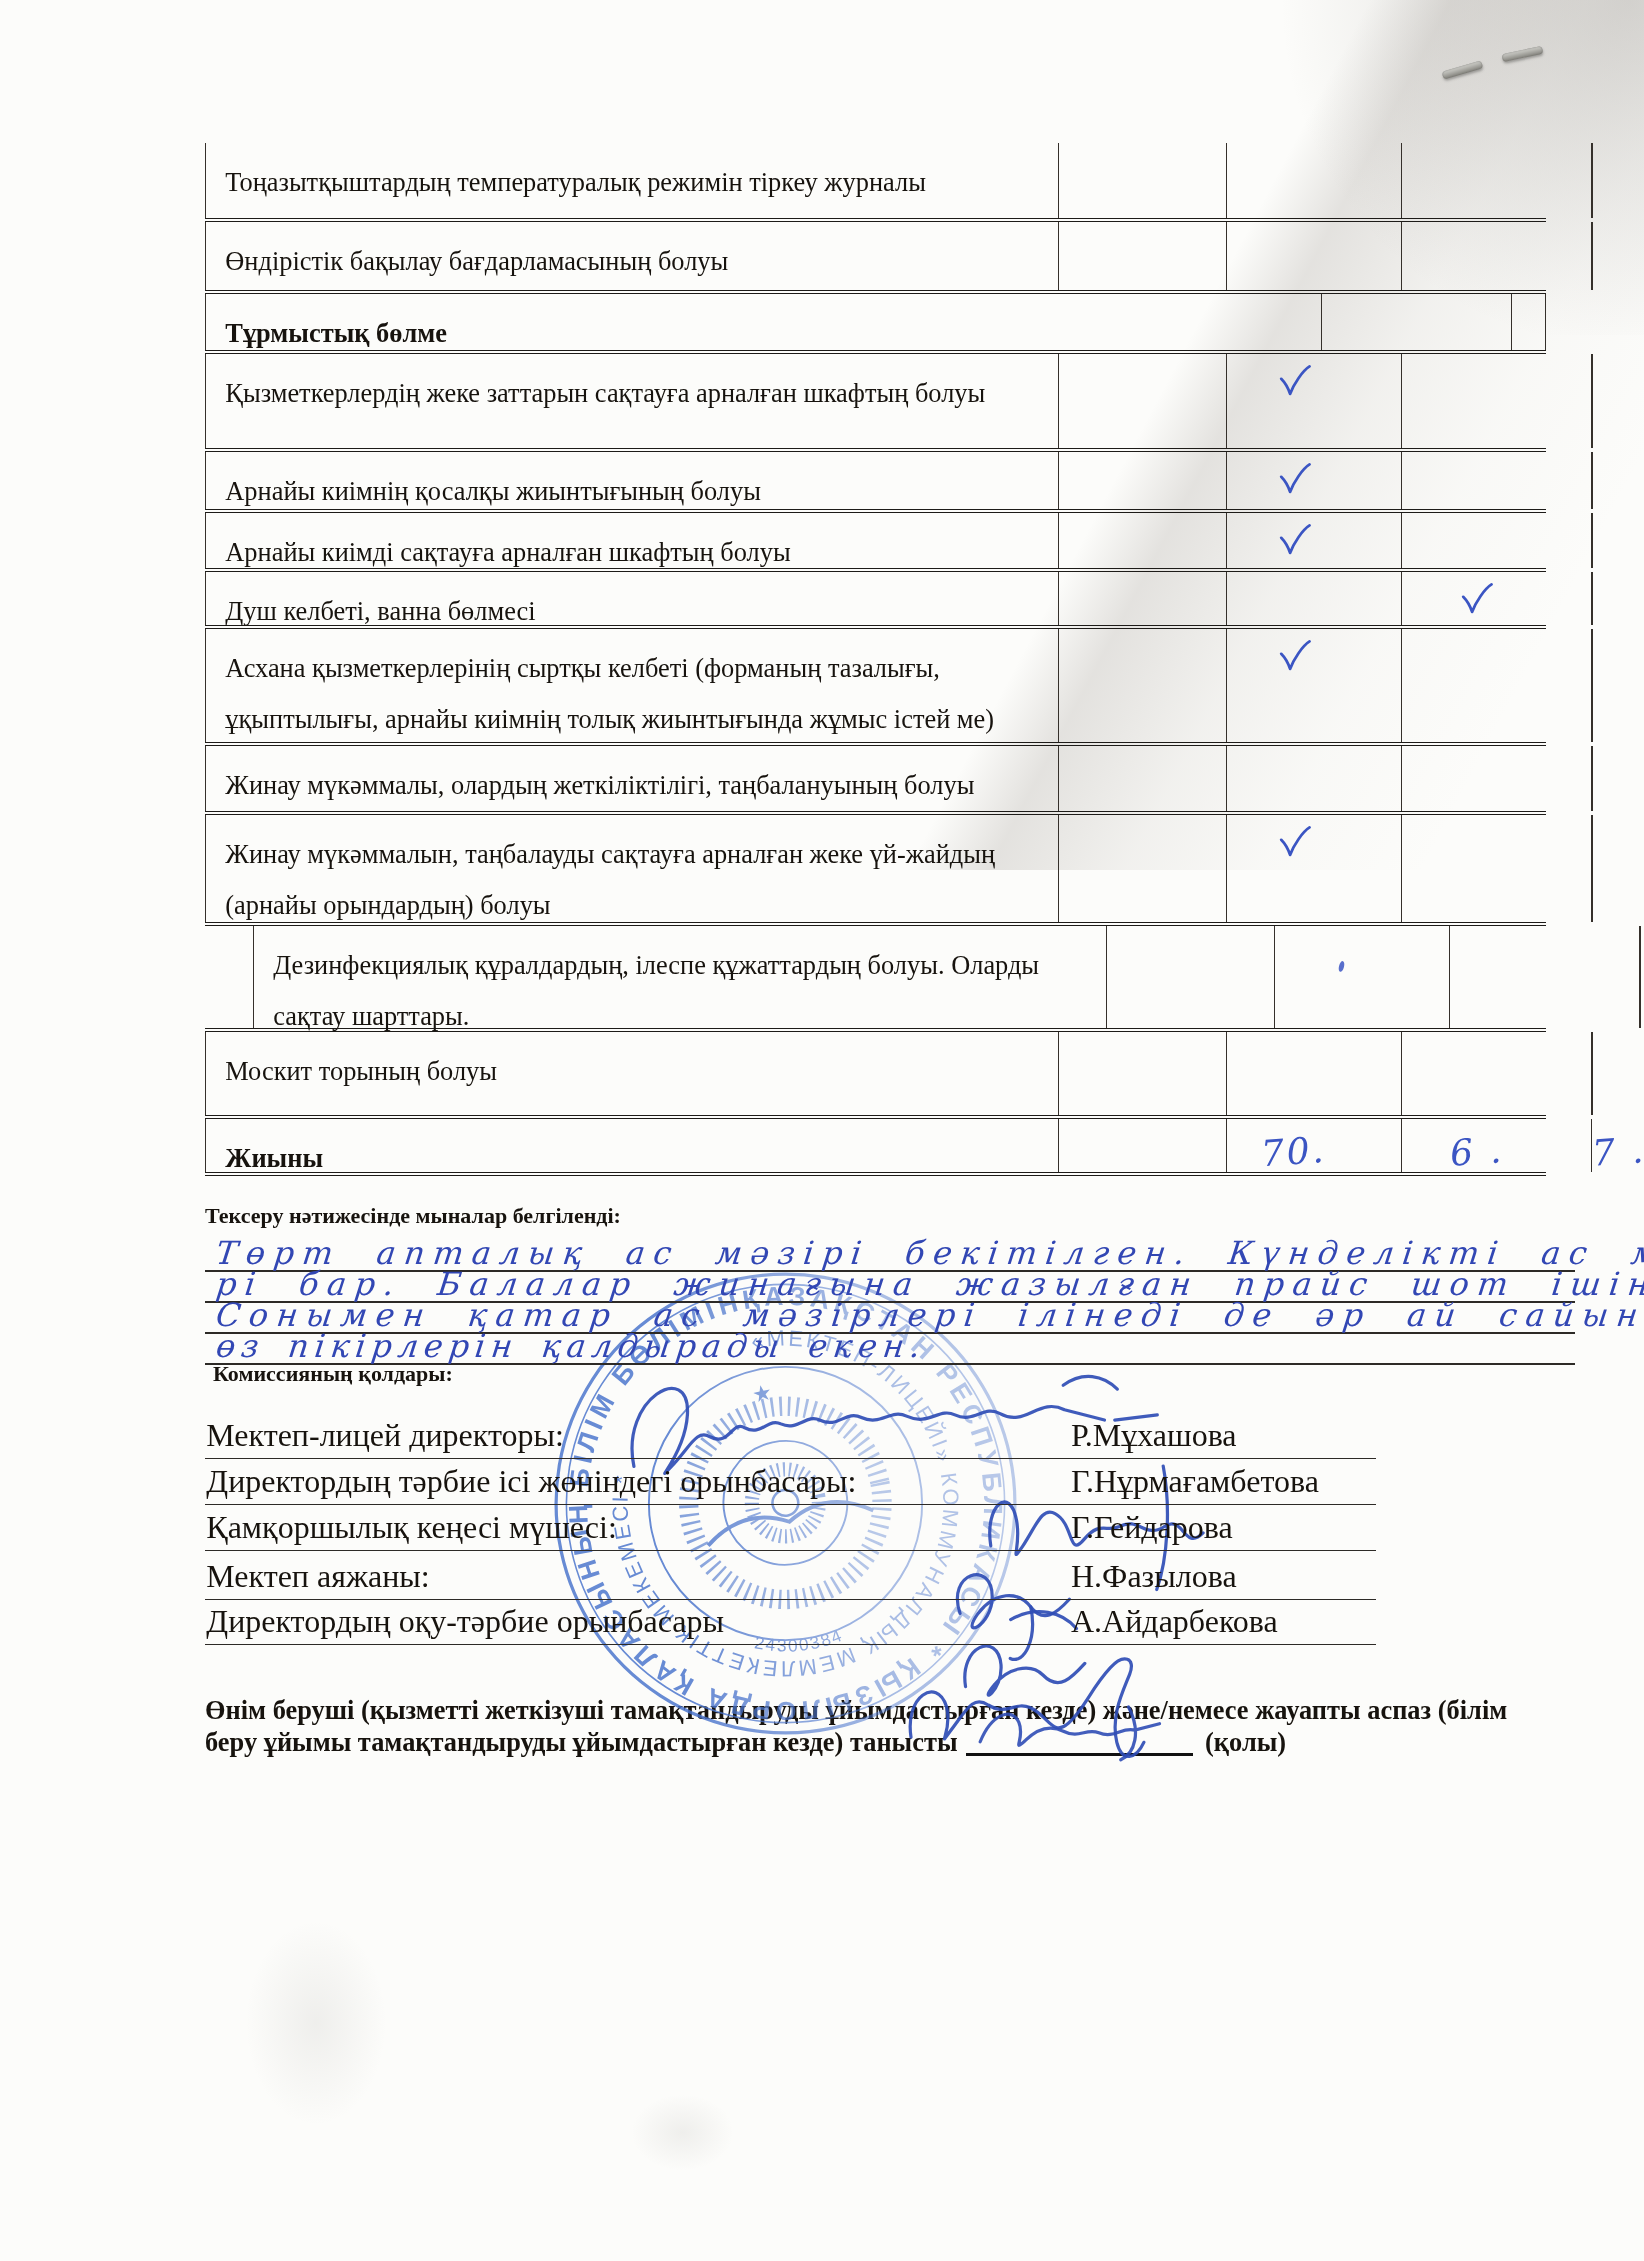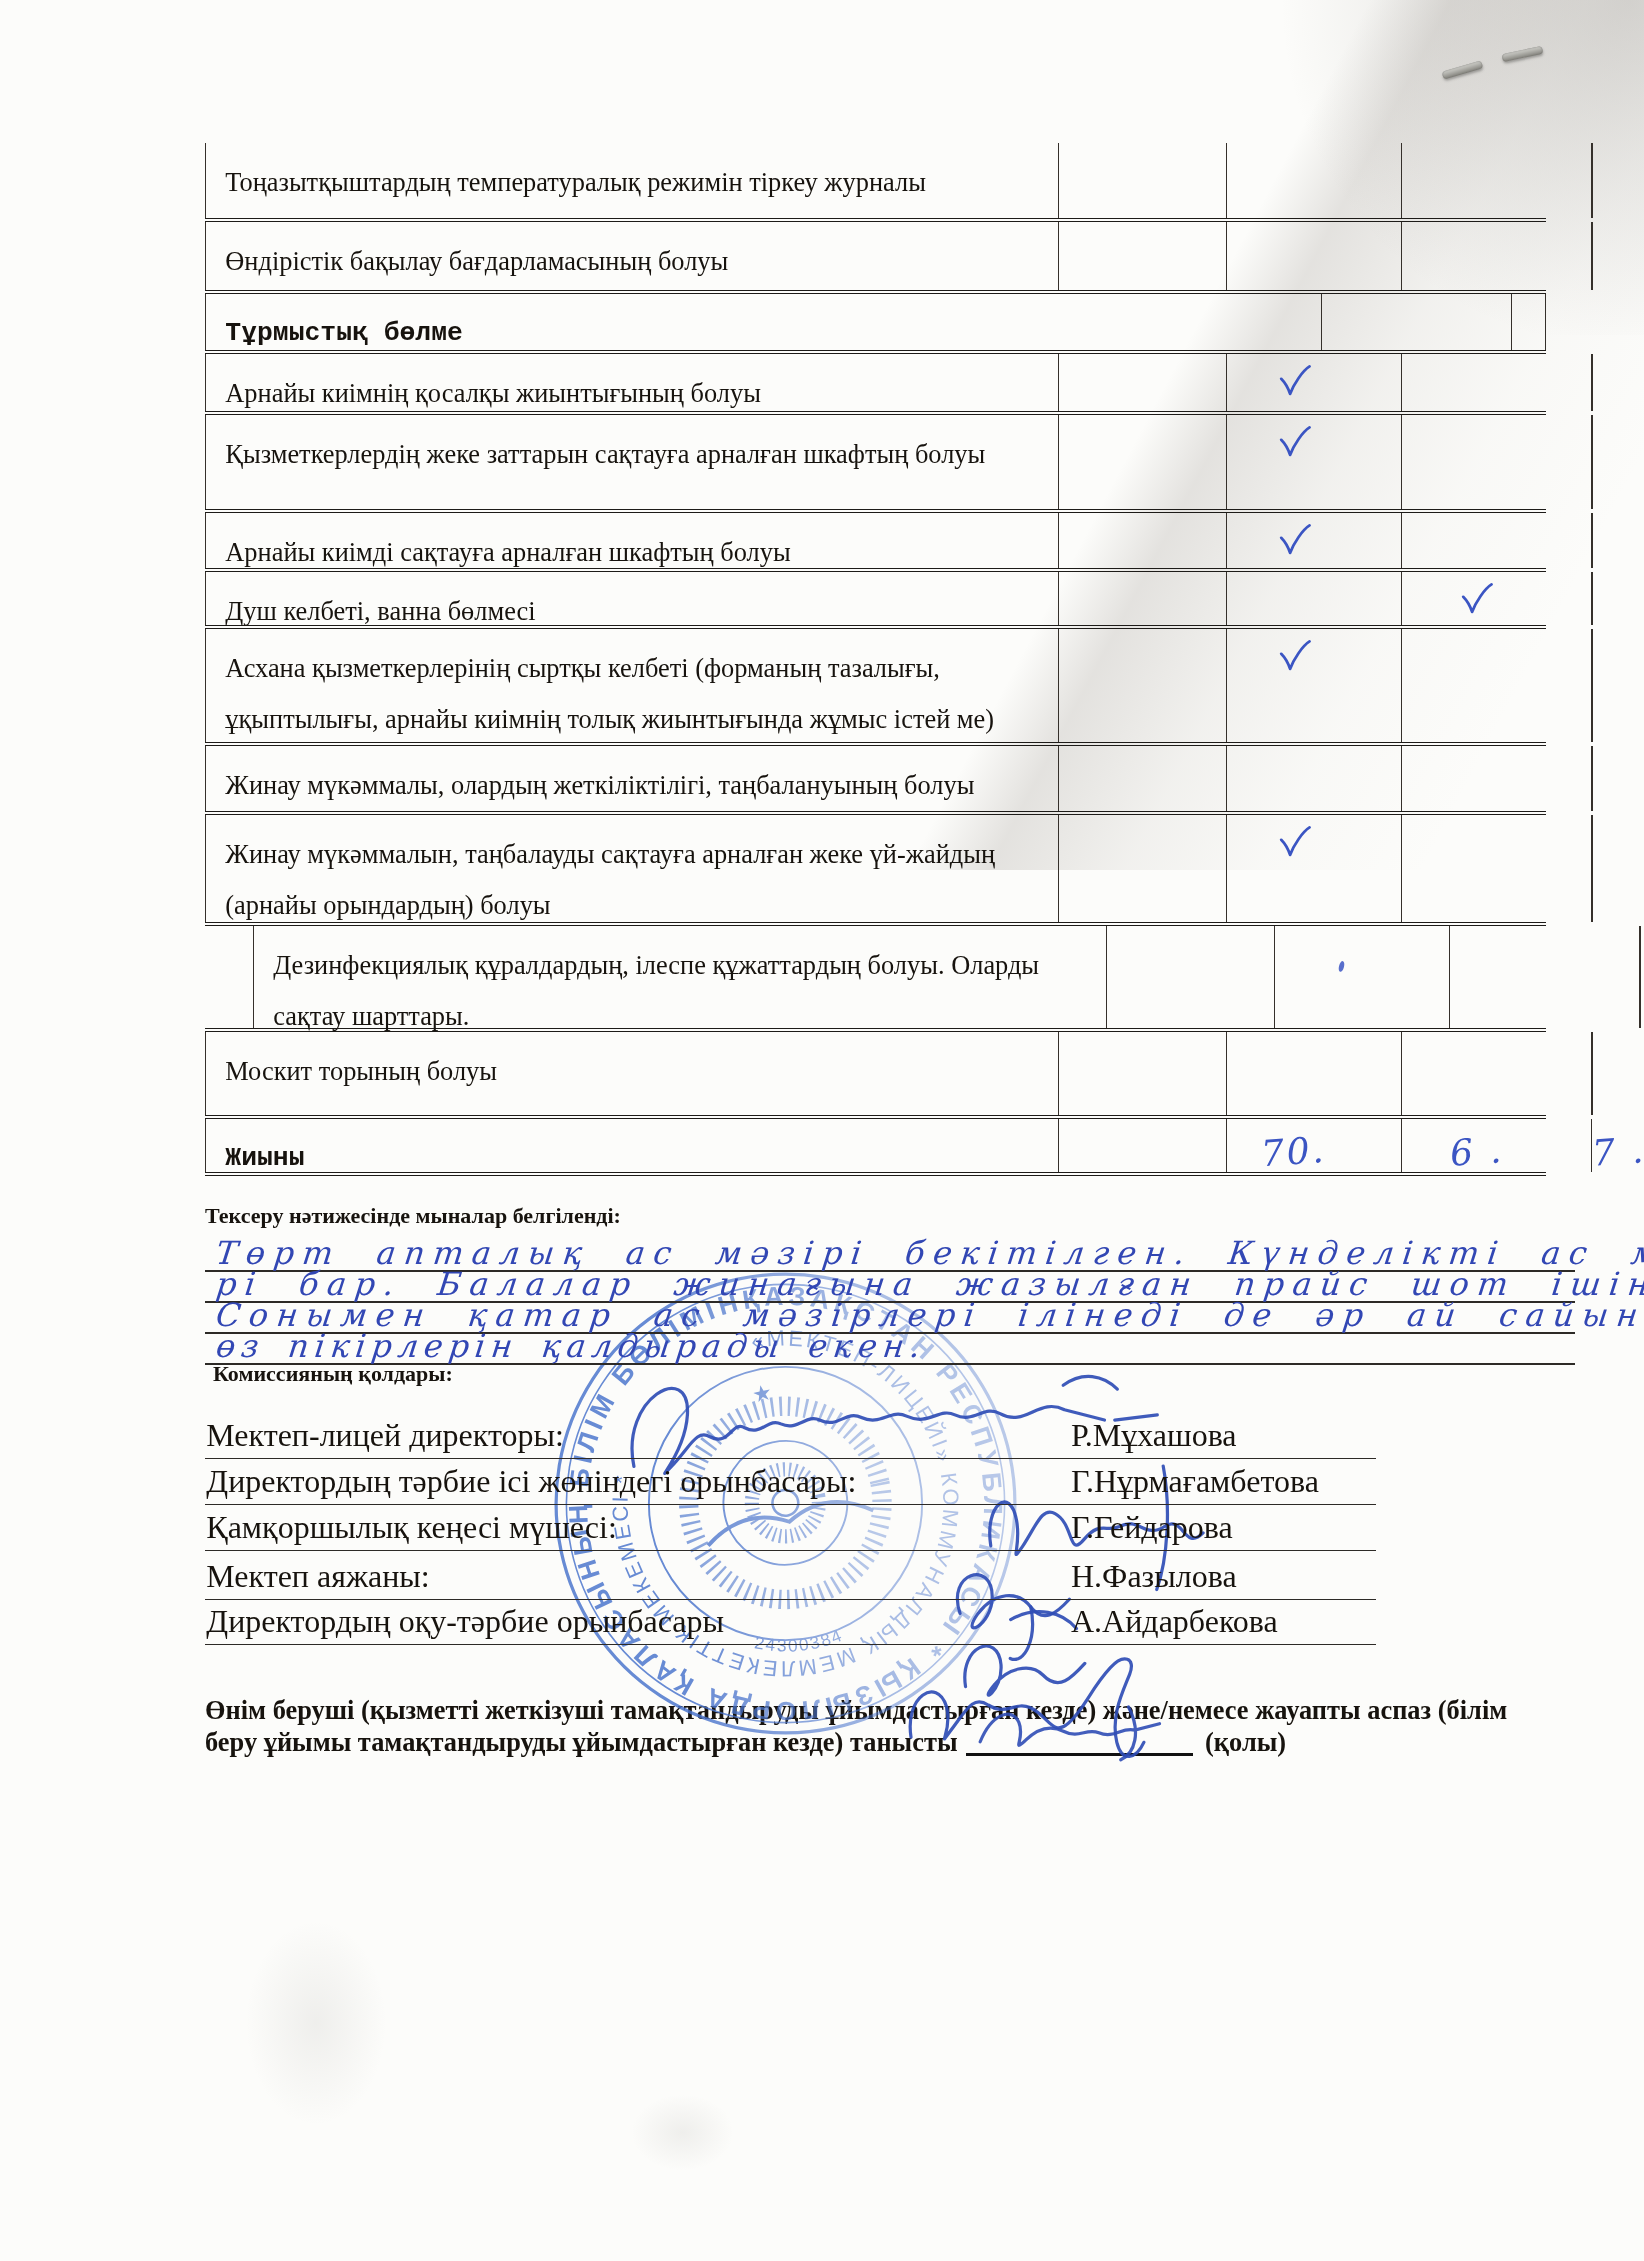--- a/index.html
+++ b/index.html
@@ -30,21 +30,21 @@
   .tbl{position:absolute;left:205px;top:143px;width:1341px;border-bottom:0;}
   .t-row{display:flex;border-bottom:4.5px double #1d1b18;box-sizing:border-box;gap:40px;}
   .t-cell{box-sizing:border-box;border-left:1.9px solid #35302b;}
   .t-cell:last-child{border-right:1.9px solid #35302b;}
   .t-label{width:813px;flex:none;padding:14px 18px 0 19.3px;font-size:26.4px;line-height:1.92;}
   .t-merged{width:1076px;}
   .c0{width:128px;flex:none;}
   .c1{width:135px;flex:none;}
   .c2{width:150px;flex:none;}
   .c3{flex:1;}
-  .t-bold .t-label{font-weight:bold;font-family:Liberation Mono, monospace;}
+  .t-bold .t-label{font-weight:bold;}
   .t-mark{display:flex;justify-content:center;align-items:flex-start;padding-top:7.7px;}
   .chk{width:39px;height:39px;fill:none;stroke:var(--ink);stroke-width:3.1;stroke-linecap:round;stroke-linejoin:round;}
   .ink-dot{display:block;width:5.2px;height:11px;border-radius:50%;background:var(--ink);opacity:.85;transform:rotate(14deg);margin-top:27px;}
   .ink-num{font-family:"DejaVu Serif",serif;font-style:italic;font-size:36px;color:var(--ink);
     transform:rotate(-4deg);letter-spacing:2.6px;margin-top:3.9px;white-space:pre;}
 
   .heading{position:absolute;font-weight:bold;font-size:22px;white-space:nowrap;}
   .h-result{left:205px;top:1203px;}
   .h-commission{left:213px;top:1361px;}
 
@@ -103,33 +103,33 @@
         <div class="t-cell t-mark c0"></div>
         <div class="t-cell t-mark c1"></div>
         <div class="t-cell t-mark c2"></div>
         <div class="t-cell t-mark c3"></div>
       </div>
       <div class="t-row t-bold" style="height: 60px;">
         <div class="t-cell t-label t-merged">Тұрмыстық бөлме</div>
         <div class="t-cell t-mark c2"></div>
         <div class="t-cell t-mark c3"></div>
       </div>
+      <div class="t-row" style="height: 98px;">
+        <div class="t-cell t-label">Қызметкерлердің жеке заттарын сақтауға арналған шкафтың болуы</div>
+        <div class="t-cell t-mark c0"></div>
+        <div class="t-cell t-mark c1">
+          <svg class="chk" viewBox="0 0 44 44">
+            <path d="M7 19 C11 23 15 30 17 36 C21 25 31 10 39 5"></path>
+          </svg>
+        </div>
+        <div class="t-cell t-mark c2"></div>
+        <div class="t-cell t-mark c3"></div>
+      </div>
       <div class="t-row" style="height: 61px;">
         <div class="t-cell t-label">Арнайы киімнің қосалқы жиынтығының болуы</div>
-        <div class="t-cell t-mark c0"></div>
-        <div class="t-cell t-mark c1">
-          <svg class="chk" viewBox="0 0 44 44">
-            <path d="M7 19 C11 23 15 30 17 36 C21 25 31 10 39 5"></path>
-          </svg>
-        </div>
-        <div class="t-cell t-mark c2"></div>
-        <div class="t-cell t-mark c3"></div>
-      </div>
-      <div class="t-row" style="height: 98px;">
-        <div class="t-cell t-label">Қызметкерлердің жеке заттарын сақтауға арналған шкафтың болуы</div>
         <div class="t-cell t-mark c0"></div>
         <div class="t-cell t-mark c1">
           <svg class="chk" viewBox="0 0 44 44">
             <path d="M7 19 C11 23 15 30 17 36 C21 25 31 10 39 5"></path>
           </svg>
         </div>
         <div class="t-cell t-mark c2"></div>
         <div class="t-cell t-mark c3"></div>
       </div>
       <div class="t-row" style="height: 59px;">

